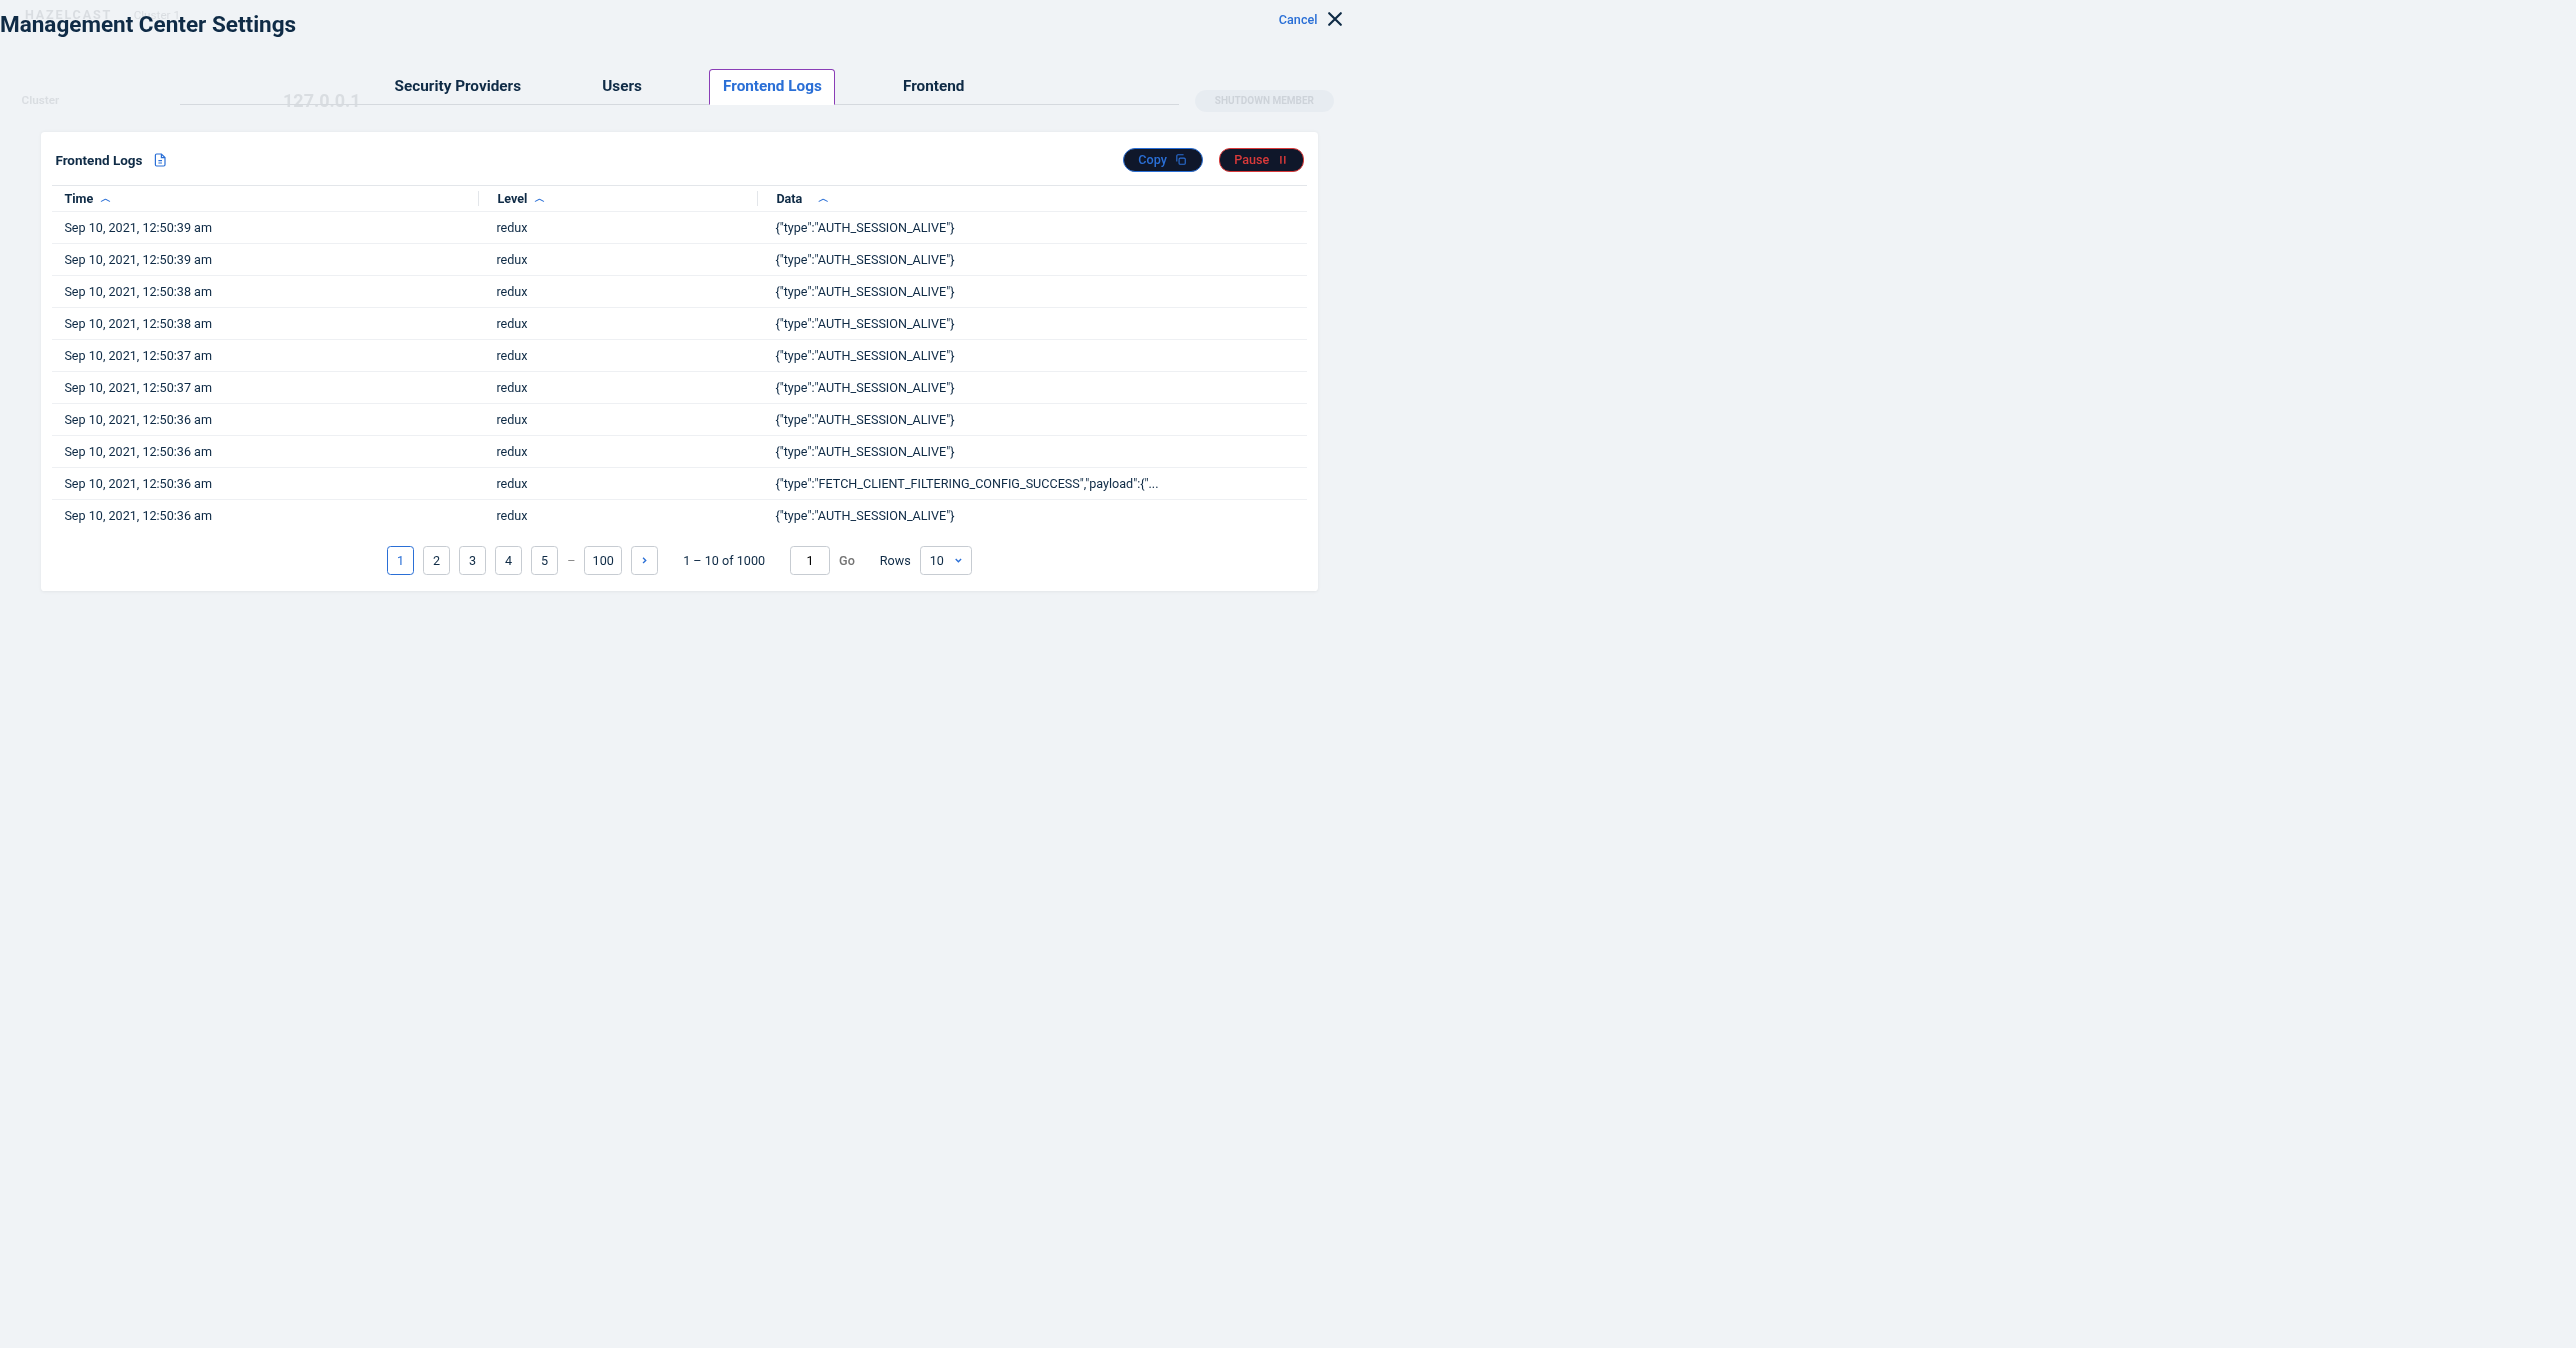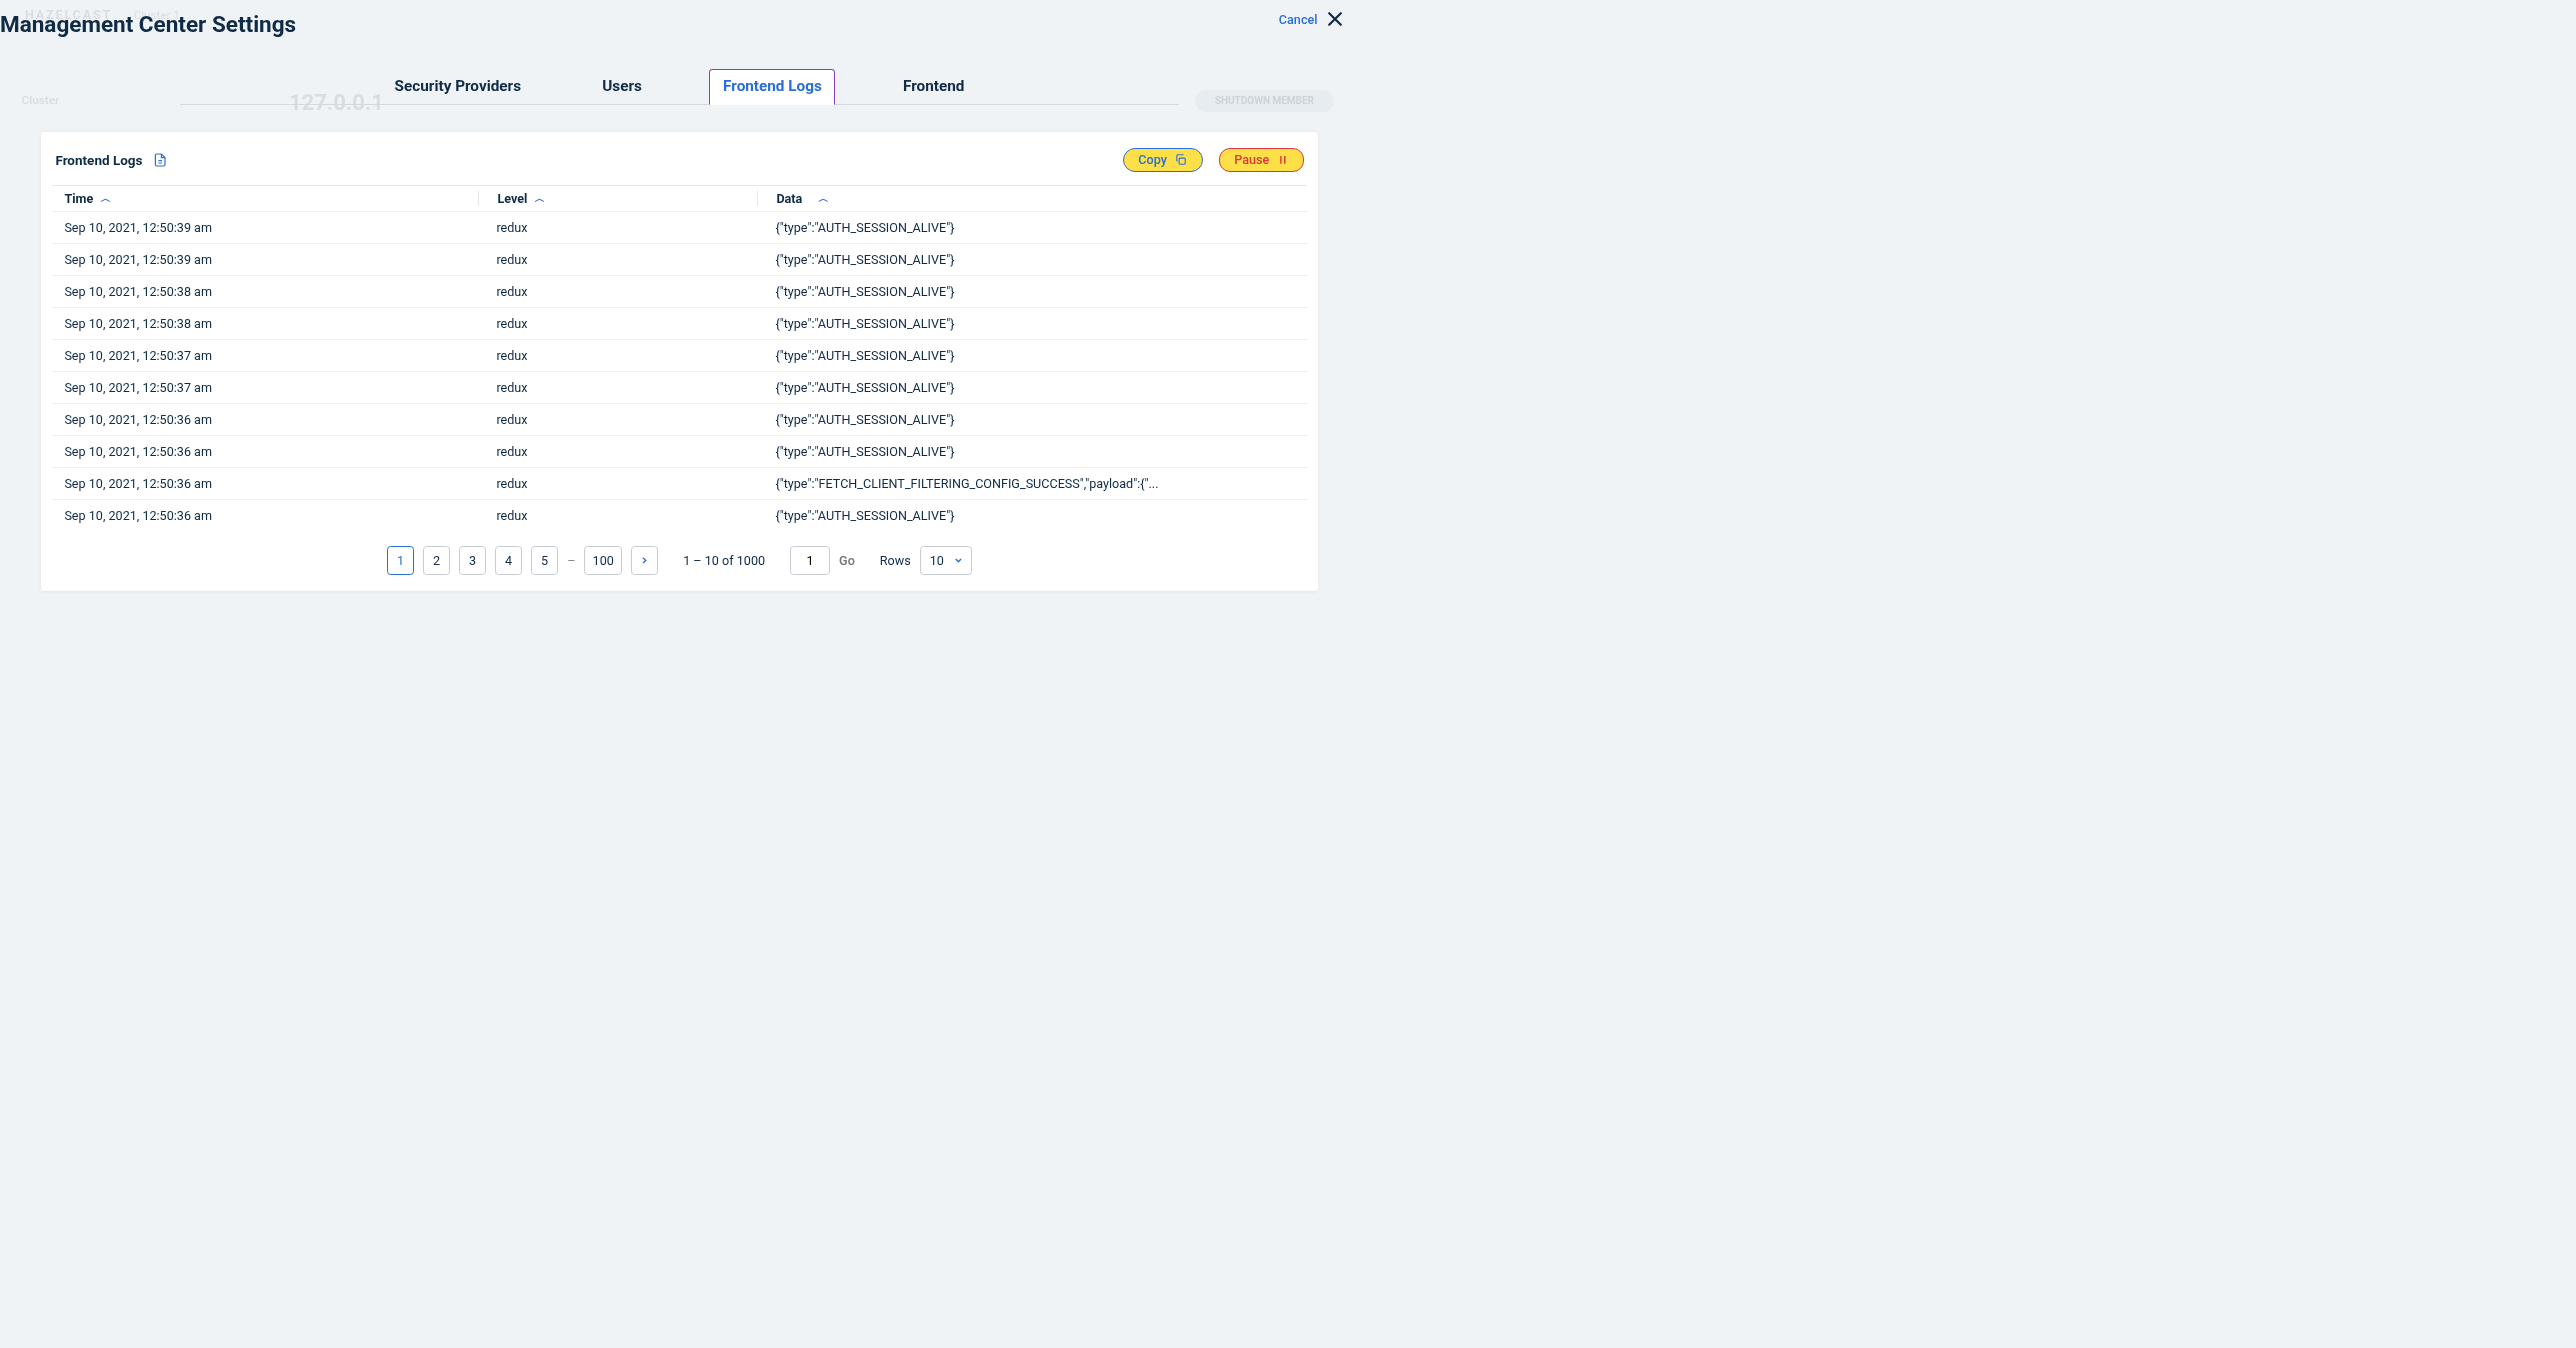--- a/index.html
+++ b/index.html
@@ -3,42 +3,42 @@
 <meta charset="utf-8">
 <style>
   * { box-sizing: border-box; margin: 0; padding: 0; font-family: -apple-system, BlinkMacSystemFont, "Segoe UI", Roboto, sans-serif; }
   body { width: 1359px; height: 711px; background: #f0f3f6; overflow: hidden; position: relative; }
 
   
   .backdrop { position:absolute; inset:0; color:#b0b5bc; opacity:0.35; pointer-events:none; }
   .backdrop .topbar { display:flex; align-items:center; gap:21.6px; padding:7.2px 25px; font-size:11.7px; }
   .backdrop .logo { font-weight:700; letter-spacing:1.8px; font-size:12.6px; }
   .backdrop .left { position:absolute; top:81px; left:21.6px; font-size:11.7px; line-height:38px; }
-  .backdrop .big { position:absolute; top:90px; left:289px; font-size:22px; font-weight:700; }
+  .backdrop .big { position:absolute; top:90px; left:283px; font-size:18px; font-weight:700; }
   .backdrop .btn { position:absolute; top:90px; right:25px; background:#d9e1ea; color:#8f99a6; border-radius:18px; padding:5.4px 20px; font-size:10px; font-weight:700; }
 
   
   .modal { position:absolute; inset:0; }
   .modal-header { display:flex; align-items:center; justify-content:flex-start; height:47px; position:relative; }
   .modal-title { font-size:22.5px; font-weight:700; color:#0f2b46; }
   .cancel-wrap { position:absolute; right:14.4px; top:9px; display:flex; align-items:center; gap:7.2px; }
   .cancel-link { color:#2a6fd6; font-size:12.6px; font-weight:500; cursor:pointer; }
   .close-x { width:20px; height:20px; cursor:pointer; }
 
   .tabs { display:flex; justify-content:center; gap:54px; border-bottom:0.9px solid #d5d9de; margin:21.6px 180px 0; }
   .tab { padding:7.2px 12.6px 9px; font-size:15.3px; font-weight:700; color:#0f2b46; cursor:pointer; border:0.9px solid transparent; border-bottom:none; }
   .tab.active { color:#2a6fd6; border:1.4px solid #8a3db6; border-radius:3.6px 3.6px 0 0; border-bottom:0.9px solid #fff; margin-bottom:-0.9px; background:#fff; }
 
   .panel { background:#fff; border-radius:3.6px; margin:27px 41px 0; padding:16px 10.8px 16px; box-shadow:0 0.9px 3.6px rgba(0,0,0,.06); }
 
   .panel-head { display:flex; align-items:center; padding:0 3.6px 12.6px; border-bottom:0.9px solid #e3e6ea; }
   .panel-title { font-size:13.5px; font-weight:700; color:#0f2b46; }
   .doc-icon { color:#2a6fd6; margin-left:10.8px; display:inline-flex; }
   .head-right { margin-left:auto; display:flex; gap:16px; }
-  .pill-btn { border:1.4px solid; border-radius:16px; padding:3.6px 14.4px; font-size:12.6px; font-weight:500; display:flex; align-items:center; gap:7.2px; cursor:pointer; background:#fde047; }
+  .pill-btn { border:1.4px solid; border-radius:16px; padding:3.6px 14.4px; font-size:12.6px; font-weight:500; display:flex; align-items:center; gap:7.2px; cursor:pointer; background:#0f172a; }
   .pill-copy { color:#2a6fd6; border-color:#2a6fd6; }
   .pill-pause { color:#d93a3a; border-color:#d93a3a;border-radius:11px; }
 
   .search-row { display:flex; justify-content:flex-end; padding:16px 3.6px 9px; }
   .search-box { width:178px; height:27px; border:0.9px solid #c7ccd2; border-radius:3.6px; display:flex; align-items:center; padding:0 7.2px; }
   .search-box input { border:none; outline:none; flex:1; font-size:11.7px; color:#555; background:transparent; }
   .search-box .sicon { color:#2a6fd6; }
 
   .grid-head { display:flex; padding:5.4px 12.6px; font-size:12.6px; font-weight:700; color:#0f2b46; }
   .col-time  { width:414px; display:flex; align-items:center; gap:7.2px; }

